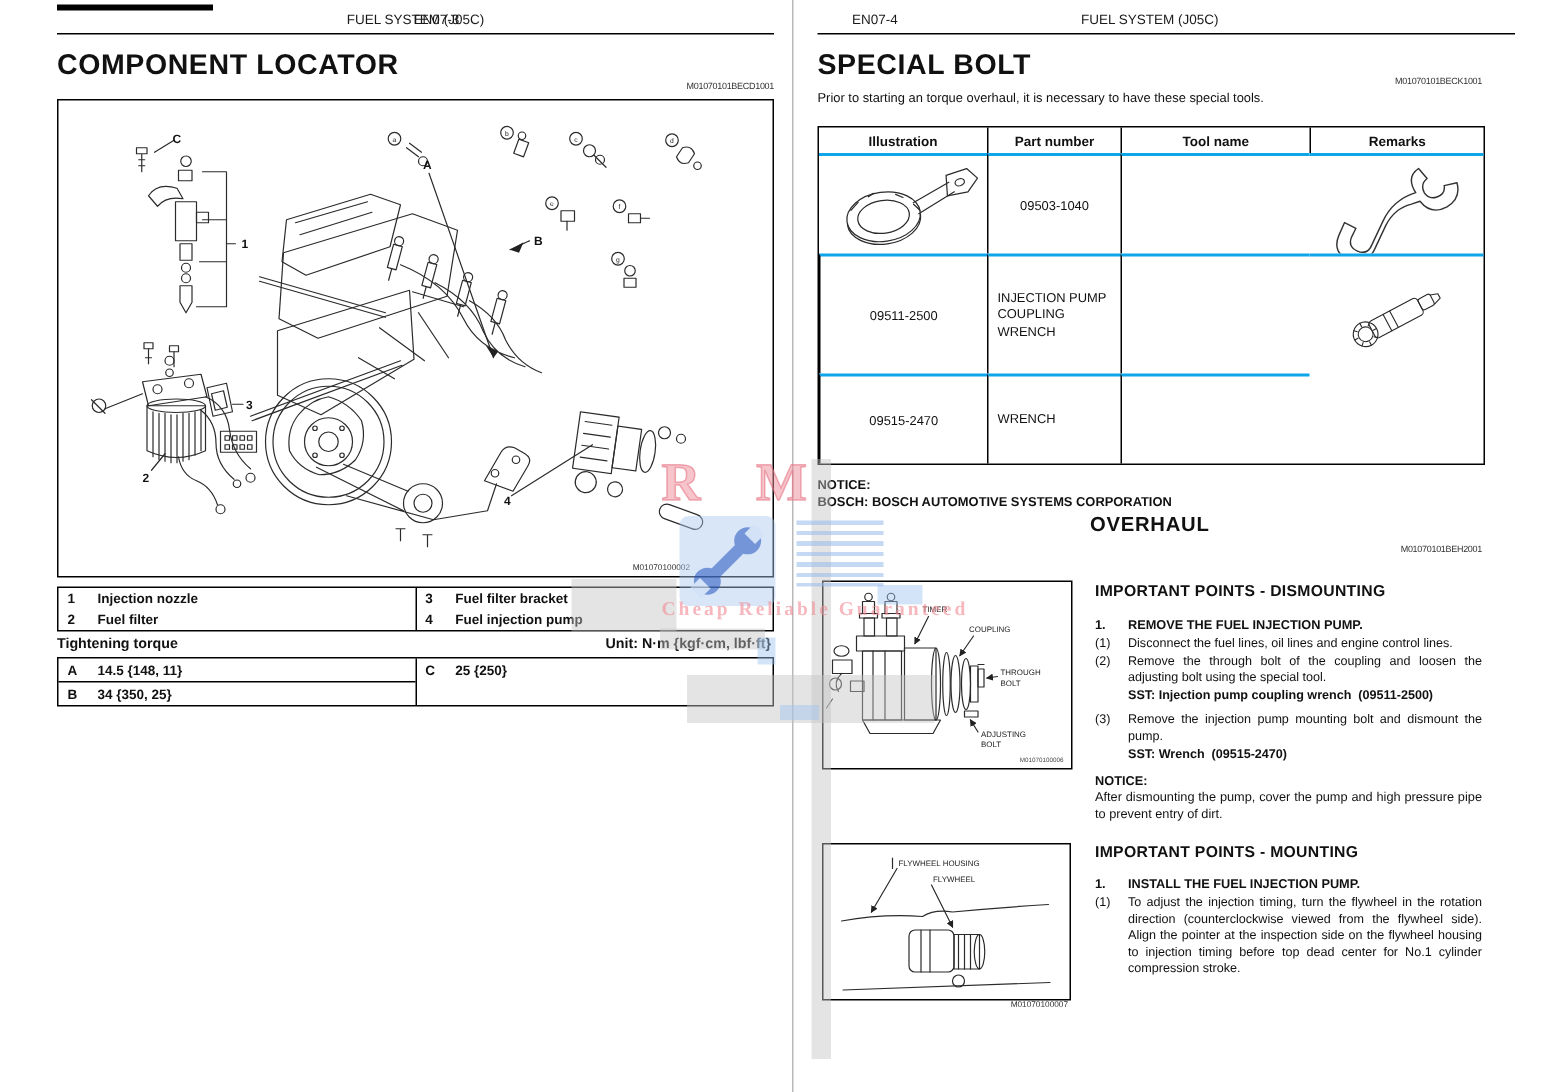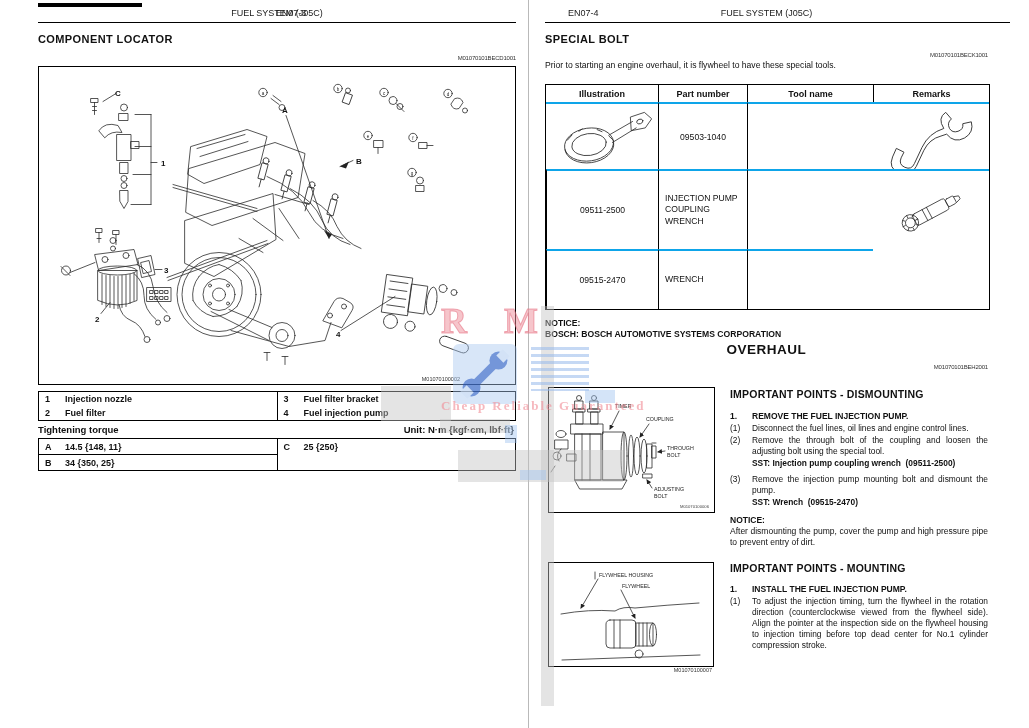--- a/index.html
+++ b/index.html
@@ -2,21 +2,21 @@
 <html><head>
 <meta charset="utf-8">
 <style>
   html,body{margin:0;padding:0;}
   body{width:1029px;height:728px;background:#fff;position:relative;overflow:hidden;
        font-family:"Liberation Sans",sans-serif;color:#111;}
   .abs{position:absolute;}
   
   .pg-head{font-size:9px;color:#1a1a1a;}
   .rule{border-top:1.6px solid #000;height:0;}
-  .title{font-size:11px;font-weight:bold;letter-spacing:.4px;}
+  .title{font-size:19px;font-weight:bold;letter-spacing:.4px;}
   .code{font-size:6px;color:#333;letter-spacing:-.2px;text-align:right;}
   
   .figbox{position:absolute;border:1.4px solid #000;background:#fff;}
   .figbox svg{display:block;width:100%;height:100%;}
   .figcode{position:absolute;font-size:5.5px;color:#333;}
   
   .ptable{position:absolute;left:38px;top:391px;width:476px;border:1.6px solid #000;
           display:flex;font-size:9px;font-weight:bold;background:#fff;}
   .ptable .half{width:50%;}
   .ptable .half+.half{border-left:1.2px solid #000;}
@@ -298,21 +298,21 @@
     </div>
   </div>
 </div>
 
 <div>
   <div class="abs pg-head" style="left:568px;top:8px;">EN07-4</div>
   <div class="abs pg-head" style="left:545px;top:8px;width:443px;text-align:center;">FUEL SYSTEM (J05C)</div>
   <div class="abs rule" style="left:545px;top:22px;width:465px;"></div>
   <div class="abs title" style="left:545px;top:33px;">SPECIAL BOLT</div>
   <div class="abs code" style="left:788px;top:52px;width:200px;">M01070101BECK1001</div>
-  <div class="abs intro" style="left:545px;top:60px;width:443px;">Prior to starting an engine overhaul, it is flywheel to have these special tools.</div>
+  <div class="abs intro" style="left:545px;top:60px;width:443px;">Prior to starting an torque overhaul, it is necessary to have these special tools.</div>
 
   <div class="tooltable">
     <div class="tt-cell r0 c0">Illustration</div>
     <div class="tt-cell r0">Part number</div>
     <div class="tt-cell r0">Tool name</div>
     <div class="tt-cell r0">Remarks</div>
 
     <div class="tt-cell c0">
       <svg width="100" height="62" viewBox="0 0 105 68">
         <g class="ln" style="stroke-width:.9">

